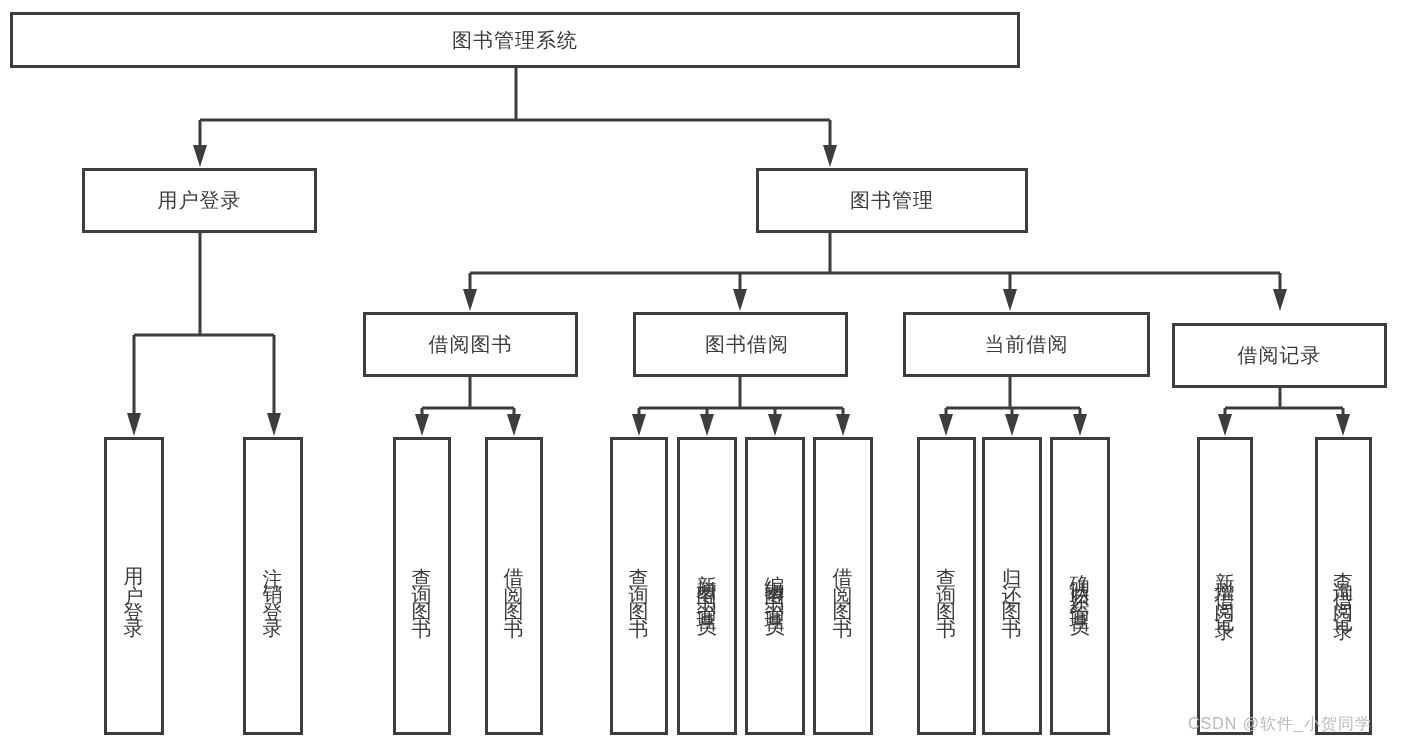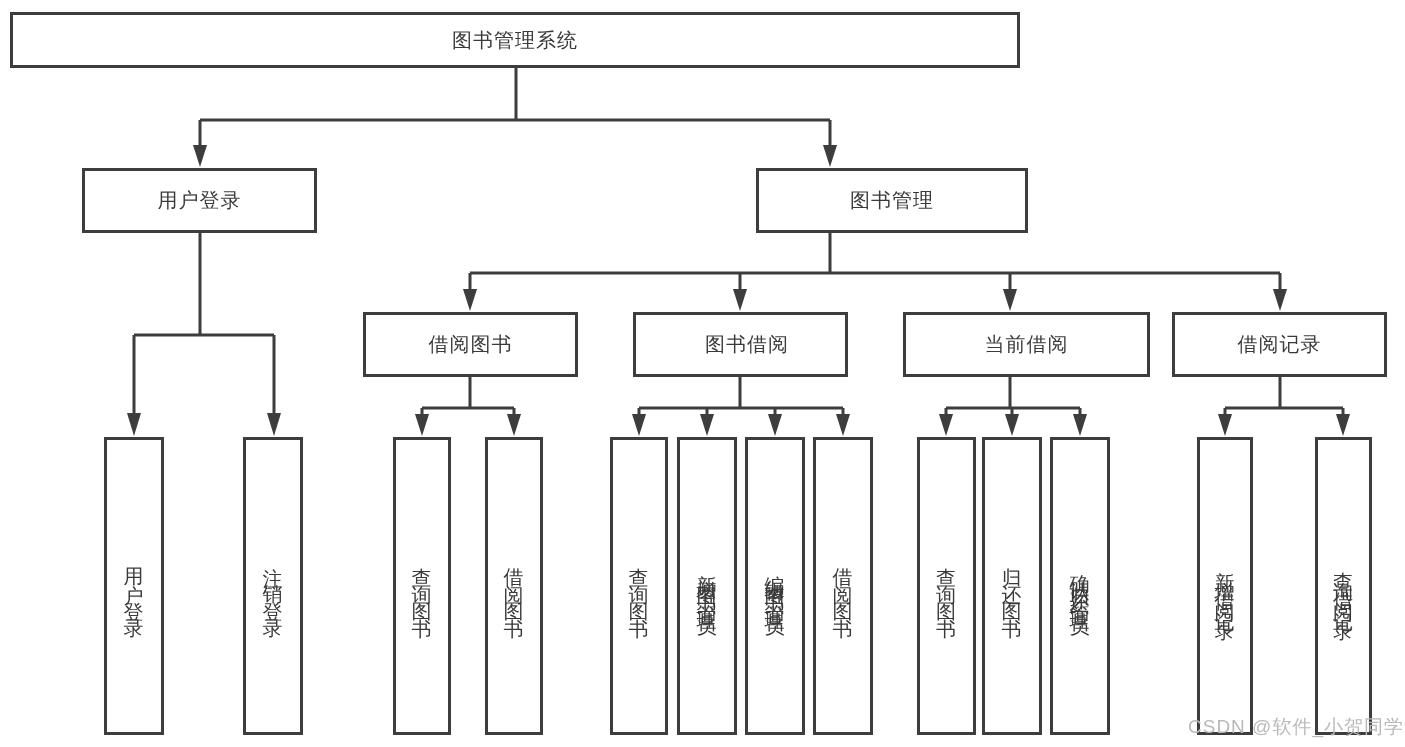--- a/index.html
+++ b/index.html
@@ -29,21 +29,21 @@
     text-orientation: mixed;
     line-height: 1;
   }
   .sp-lg { letter-spacing: 17px; }  
   .sp-md { letter-spacing: 10px; } 
   .sp-sm { letter-spacing: 6px; }  
 
   .watermark {
     position: absolute;
     left: 1188px; top: 714px;
-    font-size: 19px;
+    font-size: 16px;
     color: #b9b9b9;
     letter-spacing: 1px;
     z-index: 3;
     white-space: nowrap;
   }
 </style>
 </head>
 <body>
 
 <div class="canvas">
@@ -96,21 +96,21 @@
   </svg>
 
   <div class="node" style="left:10px; top:12px; width:1010px; height:56px;">图书管理系统</div>
 
   <div class="node" style="left:82px; top:168px; width:235px; height:65px;">用户登录</div>
   <div class="node" style="left:712px; top:168px; width:272px; height:65px;margin-left:44px;">图书管理</div>
 
   <div class="node" style="left:363px; top:312px; width:215px; height:65px;">借阅图书</div>
   <div class="node" style="left:633px; top:312px; width:215px; height:65px;padding-left:13px;">图书借阅</div>
   <div class="node" style="left:903px; top:312px; width:247px; height:65px;">当前借阅</div>
-  <div class="node" style="left:1172px; top:312px; width:215px; height:65px;">借阅记录</div>
+  <div class="node" style="left:1172px; top:323px; width:215px; height:65px;">借阅记录</div>
 
   <div class="node node-v sp-lg" style="left:104px; top:437px; width:60px; height:298px;">用户登录</div>
   <div class="node node-v sp-lg" style="left:243px; top:437px; width:60px; height:298px;">注销登录</div>
 
   <div class="node node-v sp-lg" style="left:393px; top:437px; width:58px; height:298px;">查询图书</div>
   <div class="node node-v sp-lg" style="left:485px; top:437px; width:58px; height:298px;">借阅图书</div>
 
   <div class="node node-v sp-lg" style="left:610px; top:437px; width:58px; height:298px;">查询图书</div>
   <div class="node node-v sp-sm" style="left:677px; top:437px; width:60px; height:298px;">新增图书（管理员）</div>
   <div class="node node-v sp-sm" style="left:745px; top:437px; width:60px; height:298px;">编辑图书（管理员）</div>

